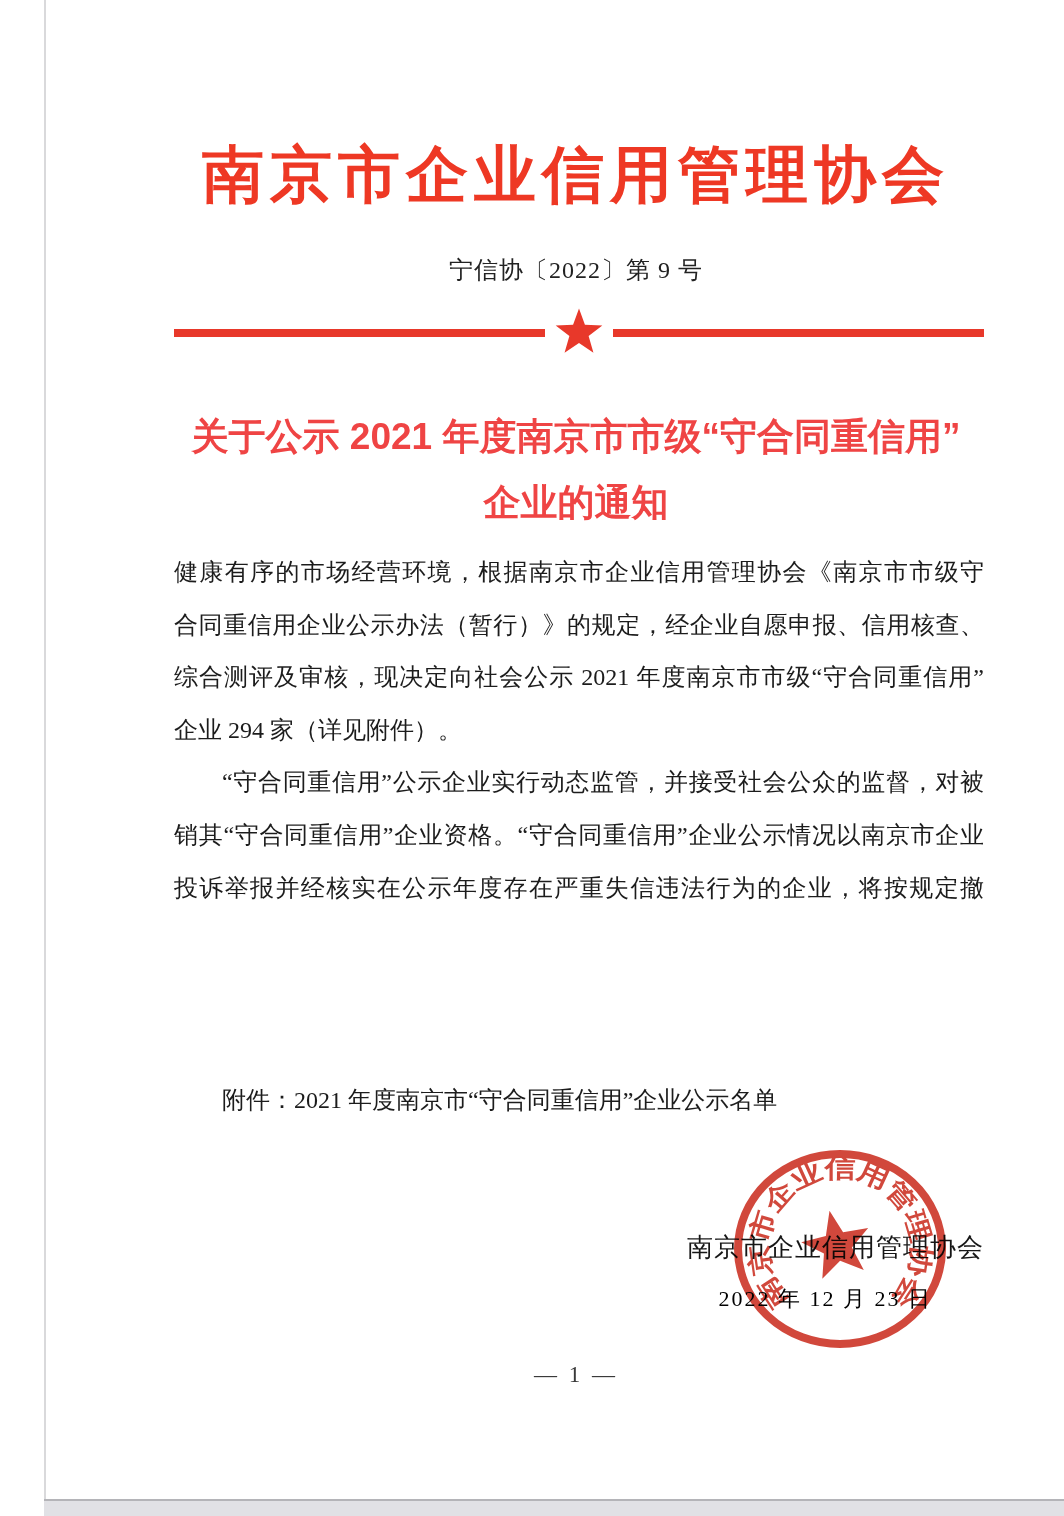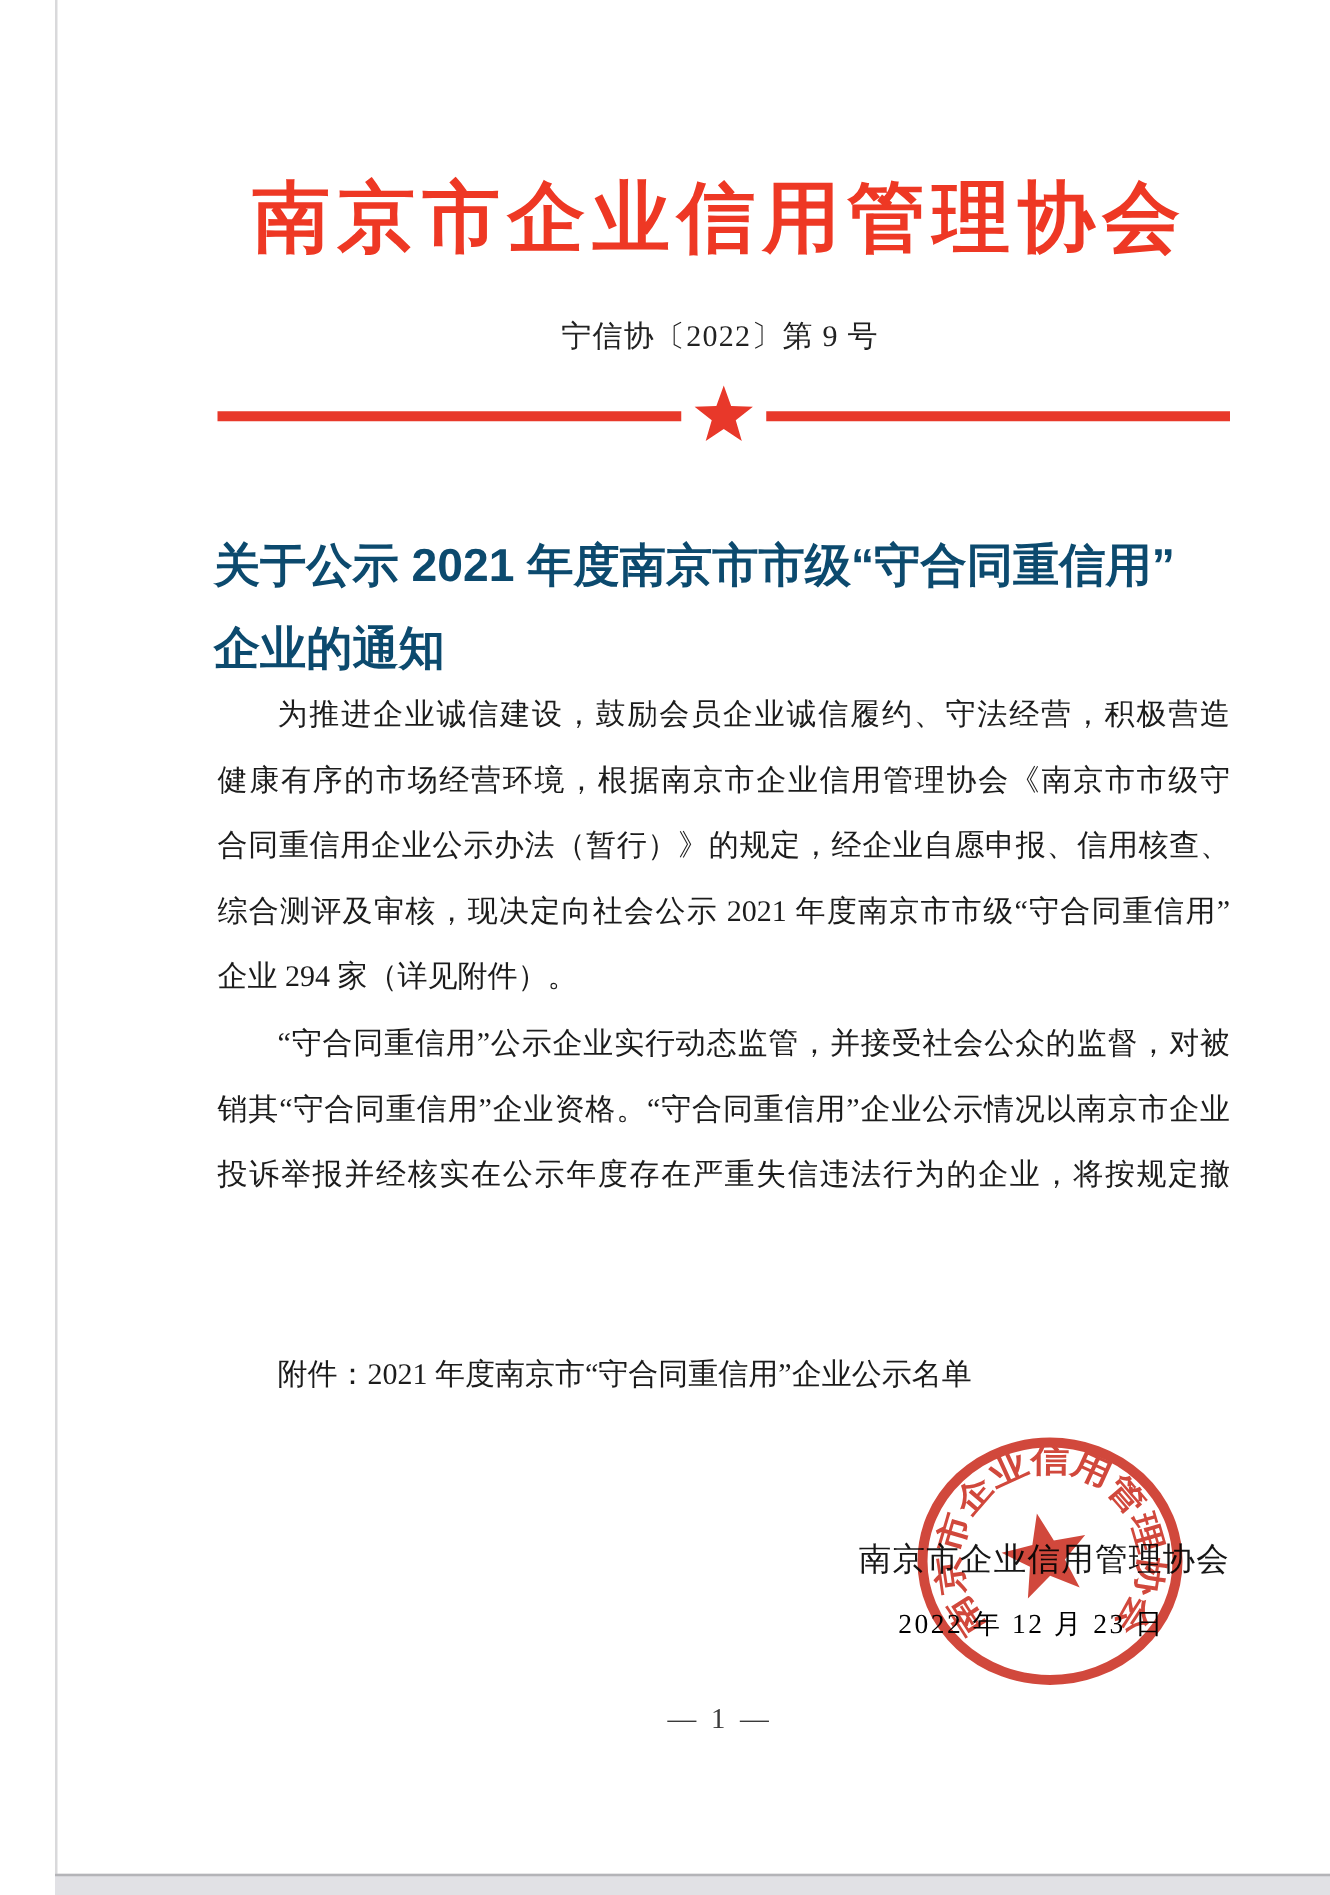--- a/index.html
+++ b/index.html
@@ -40,25 +40,26 @@
     color: #222222;
     white-space: nowrap;
   }
   .divider {
     position: absolute; top: 307px; left: 130px; width: 810px; height: 52px;
     display: flex; align-items: center;
   }
   .divider .rule { flex: 1; height: 8px; background: #e8382a; }
   .divider .star-wrap { width: 52px; height: 52px; margin: 0 8px; flex: none; }
   .doc-title {
-    position: absolute; top: 420px; left: 127px; width: 810px;
+    position: absolute; top: 404px; left: 127px; width: 810px;
+    text-align: center;
     font-family: "Liberation Sans", "DejaVu Sans", sans-serif;
     font-weight: bold;
     font-size: 37px; line-height: 66px;
-    color: #0c4a6e;
+    color: #ef4444;
   }
   .body-block {
     position: absolute; top: 546px; left: 130px; width: 810px;
     font-size: 24px; line-height: 52.6px;
     color: #1c1c1c;
   }
   .bline { width: 810px; }
   .bline.indent { text-indent: 2em; }
   .bline.just { text-align: justify; text-align-last: justify; }
   .attachment {
@@ -119,21 +120,20 @@
     </span>
     <span class="rule"></span>
   </div>
 
   <div class="doc-title">
     <div>关于公示 2021 年度南京市市级“守合同重信用”</div>
     <div>企业的通知</div>
   </div>
 
   <div class="body-block">
-    <div class="bline indent just">为推进企业诚信建设，鼓励会员企业诚信履约、守法经营，积极营造</div>
     <div class="bline just">健康有序的市场经营环境，根据南京市企业信用管理协会《南京市市级守</div>
     <div class="bline just">合同重信用企业公示办法（暂行）》的规定，经企业自愿申报、信用核查、</div>
     <div class="bline just">综合测评及审核，现决定向社会公示 2021 年度南京市市级“守合同重信用”</div>
     <div class="bline">企业 294 家（详见附件）。</div>
     <div class="bline indent just">“守合同重信用”公示企业实行动态监管，并接受社会公众的监督，对被</div>
     <div class="bline just">销其“守合同重信用”企业资格。“守合同重信用”企业公示情况以南京市企业</div>
     <div class="bline just">投诉举报并经核实在公示年度存在严重失信违法行为的企业，将按规定撤</div>
   </div>
 
   <div class="attachment">附件：2021 年度南京市“守合同重信用”企业公示名单</div>

